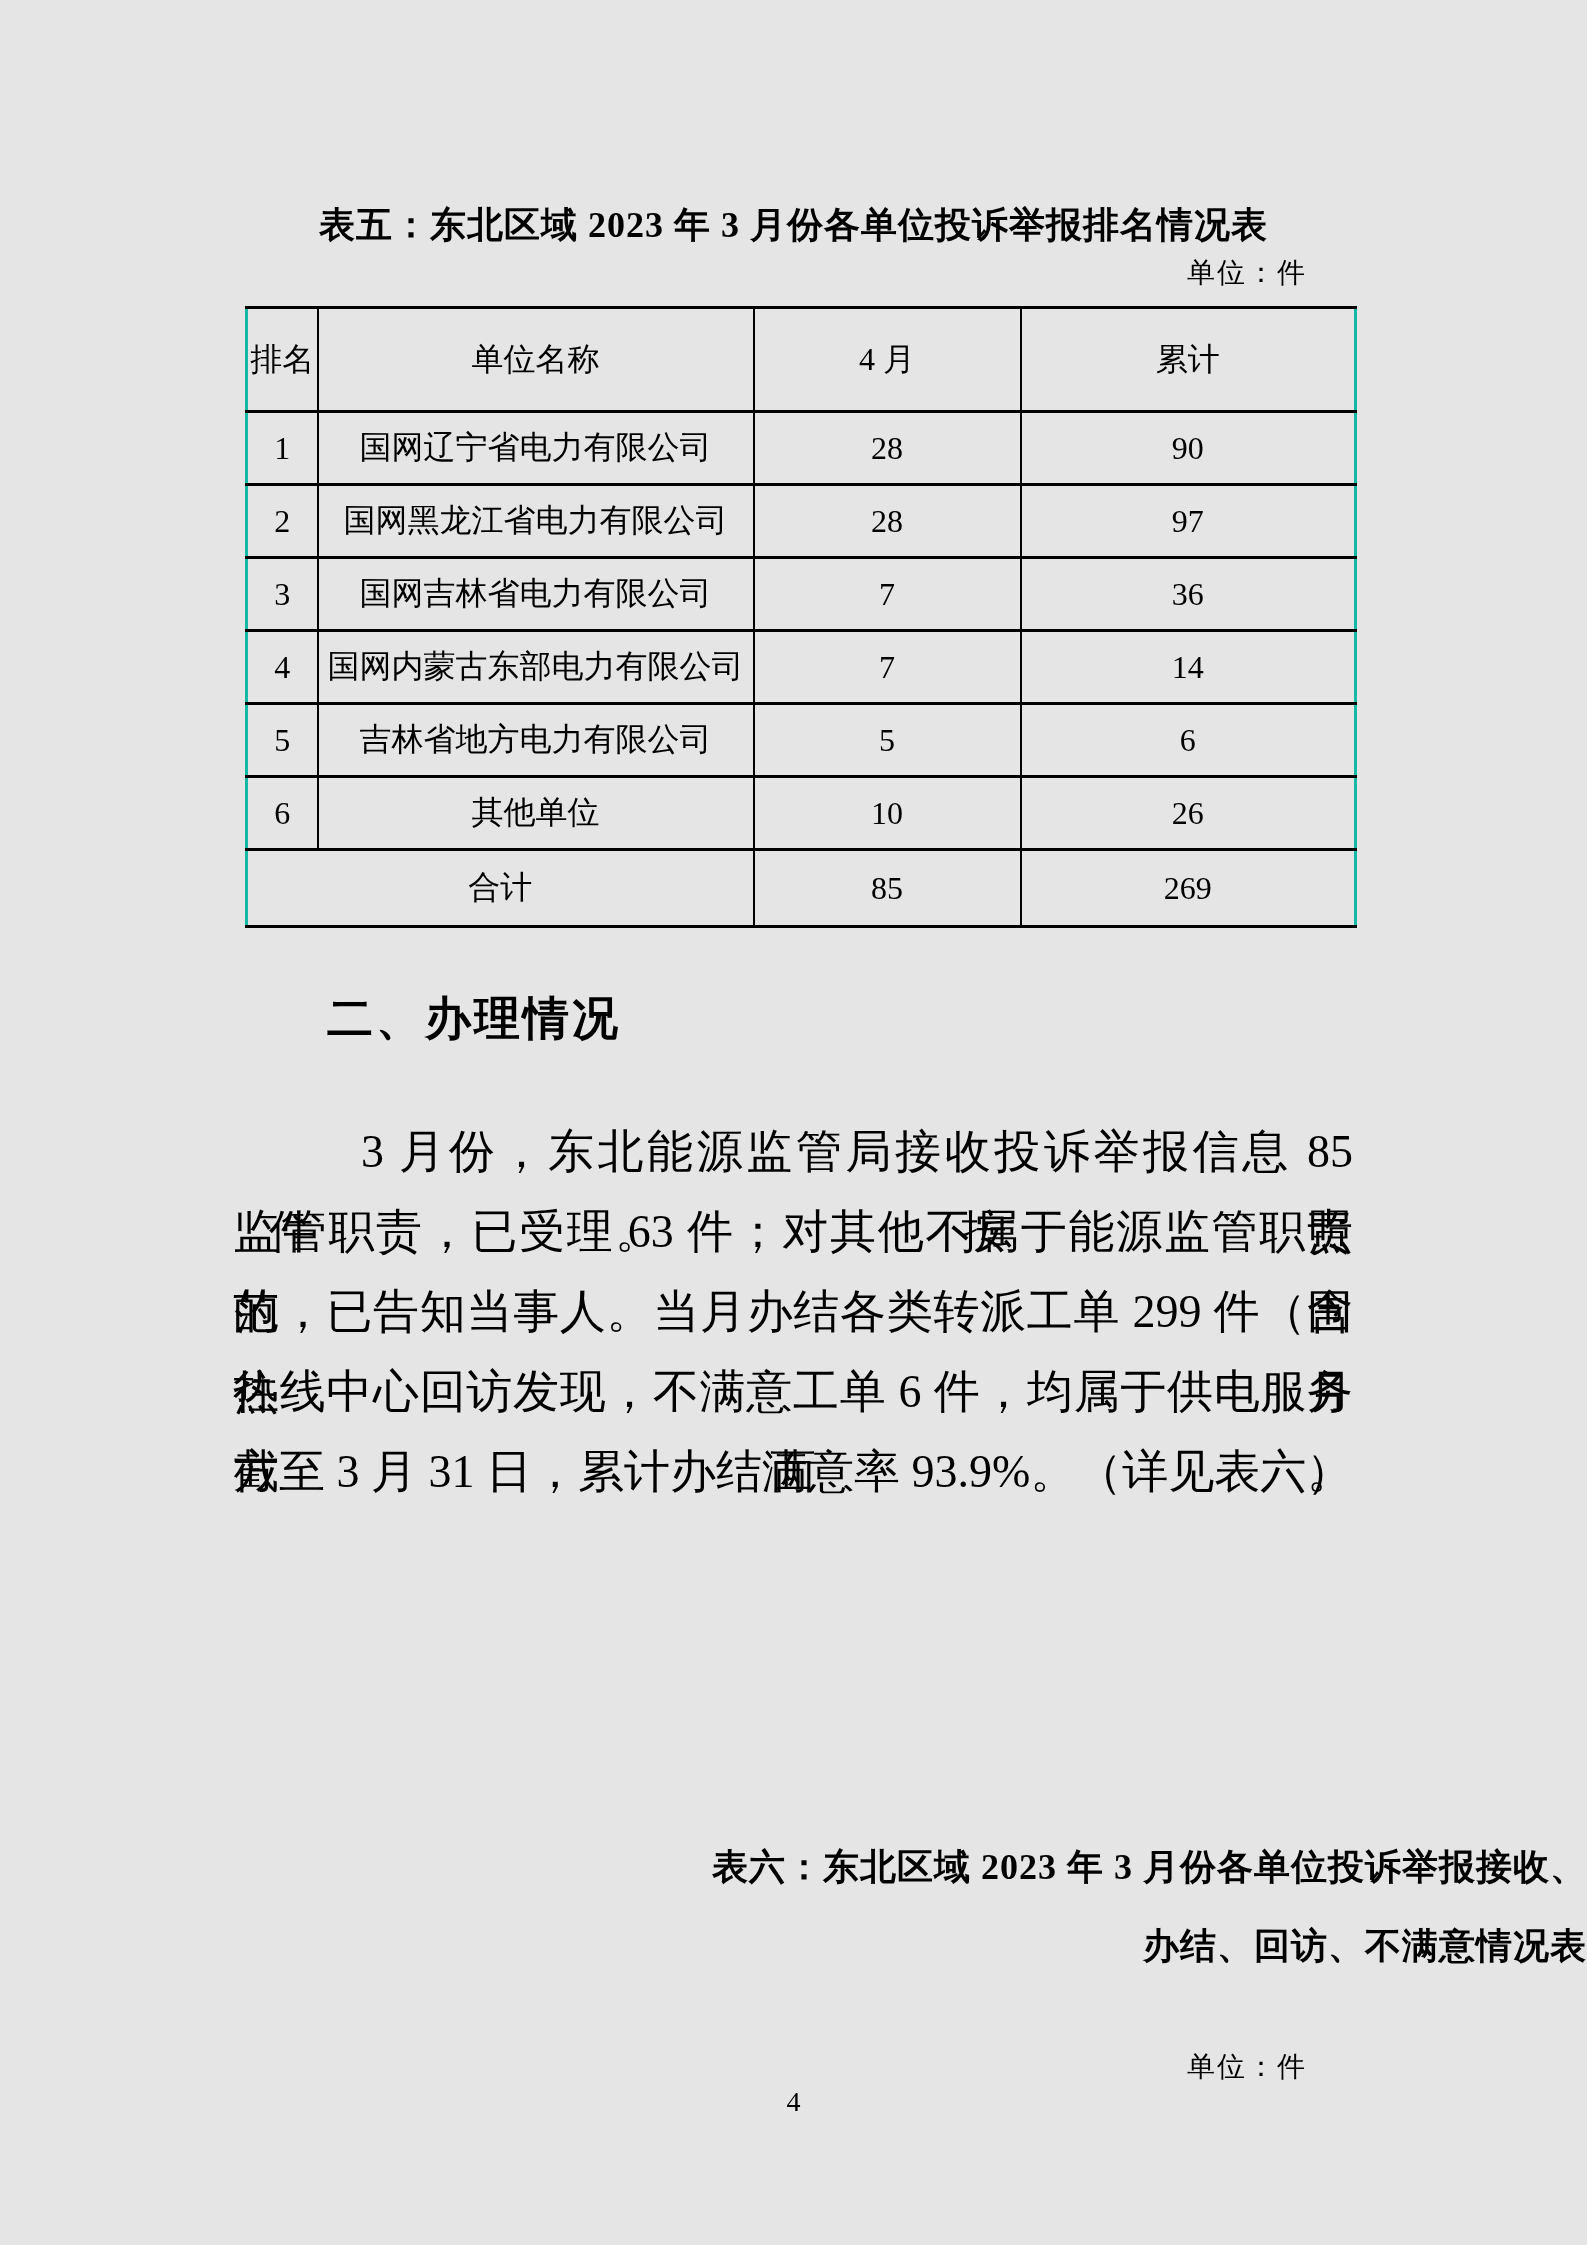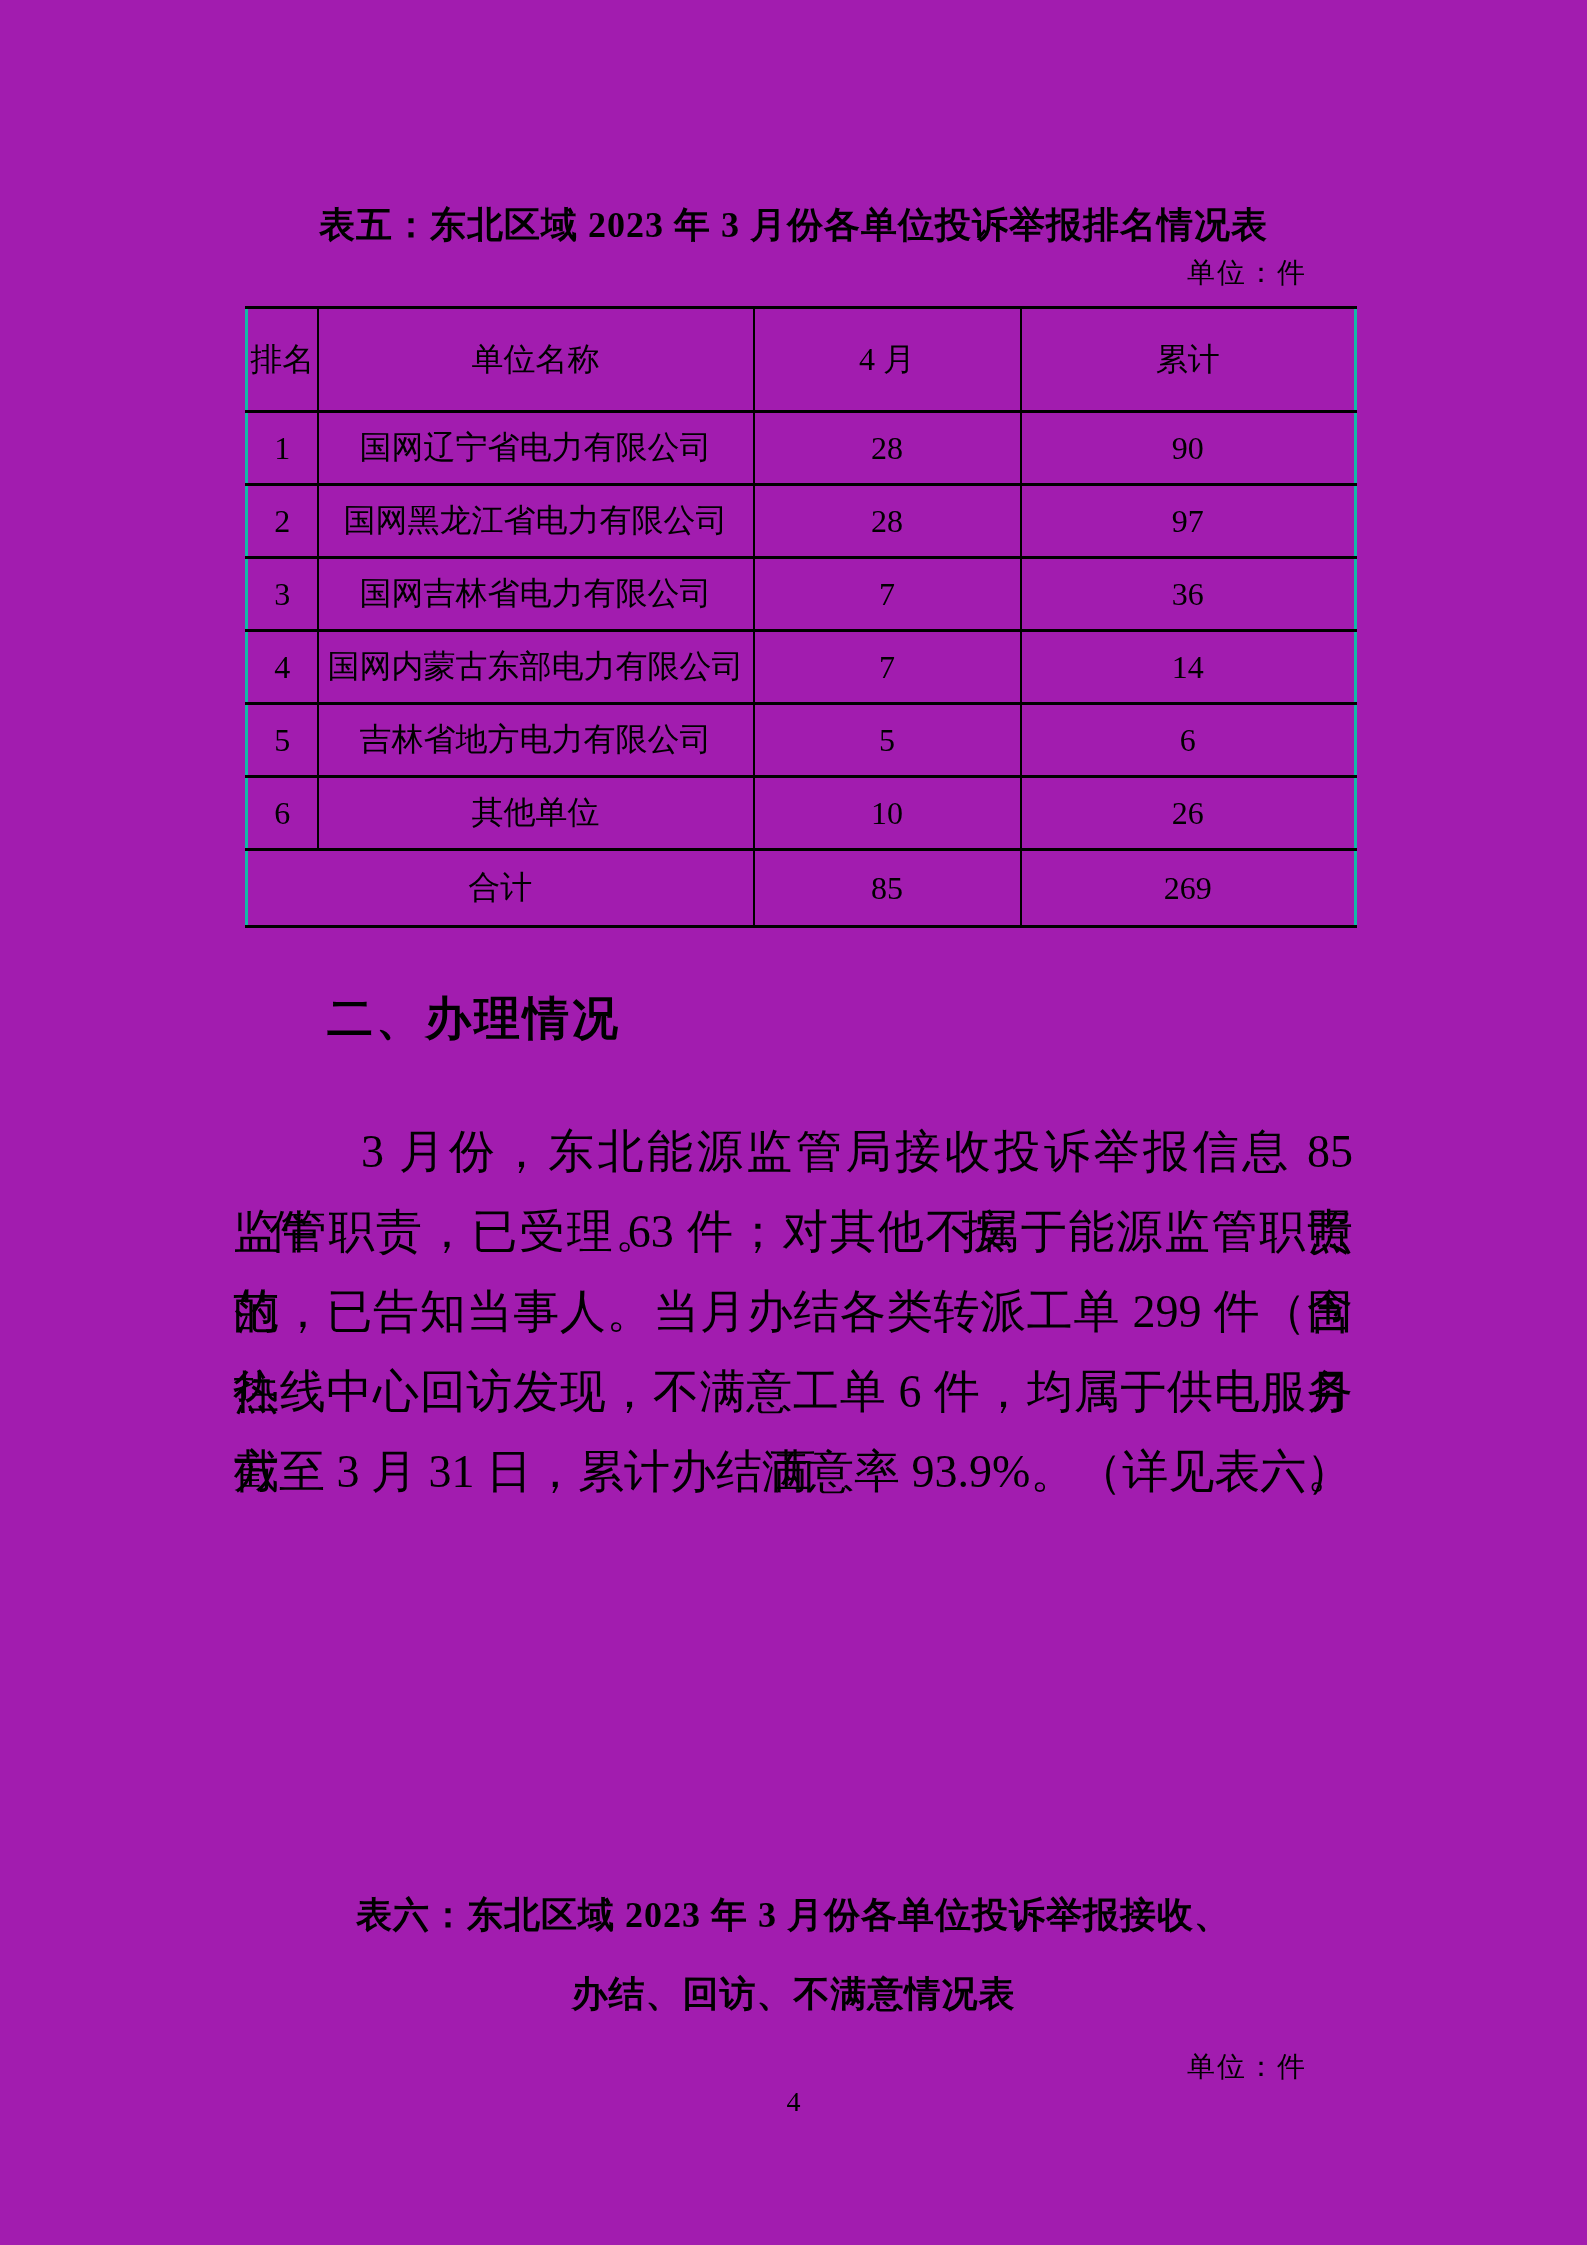--- a/index.html
+++ b/index.html
@@ -2,21 +2,21 @@
 <html><head>
 <meta charset="utf-8">
 <style>
   * { margin:0; padding:0; box-sizing:border-box; }
   html, body { background:#ffffff; }
 
   .page {
     position:relative;
     width:1587px;
     height:2245px;
-    background:#a21caf;
+    background:#e5e5e5;
     color:#000000;
     font-family:"Liberation Serif","DejaVu Serif",serif;
     overflow:hidden;
   }
 
   
   .t5-title {
     position:absolute; top:201px; left:0; width:100%;
     text-align:center;
     font-size:36px; font-weight:bold;
@@ -61,22 +61,22 @@
   .para {
     position:absolute; top:1112px; left:233px; width:1120px;
     font-size:46px; line-height:80px;
   }
   .pline { height:80px; }
   .pline.just { text-align:justify; text-align-last:justify; }
   .pline.indent { text-indent:92px;margin-left:36px; }
 
   
   .t6-title {
-    position:absolute; top:1876px; left:0; width:100%;
-    text-align:center;
+    position:absolute; top:1828px; left:0; width:100%;
+    text-align:right;
     font-size:36px; font-weight:bold;
     line-height:79px; letter-spacing:1px;
   }
   .t6-unit { top:2048px; }
 
   .page-num {
     position:absolute; top:2086px; left:0; width:100%;
     text-align:center; font-size:28px;
   }
 </style>

